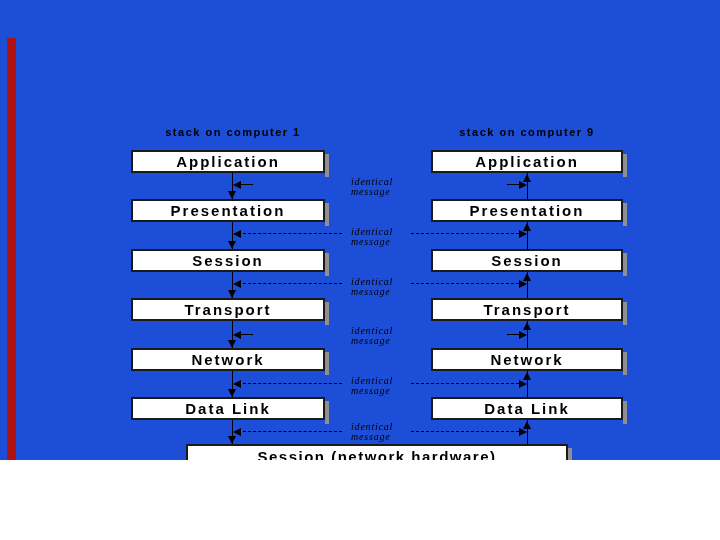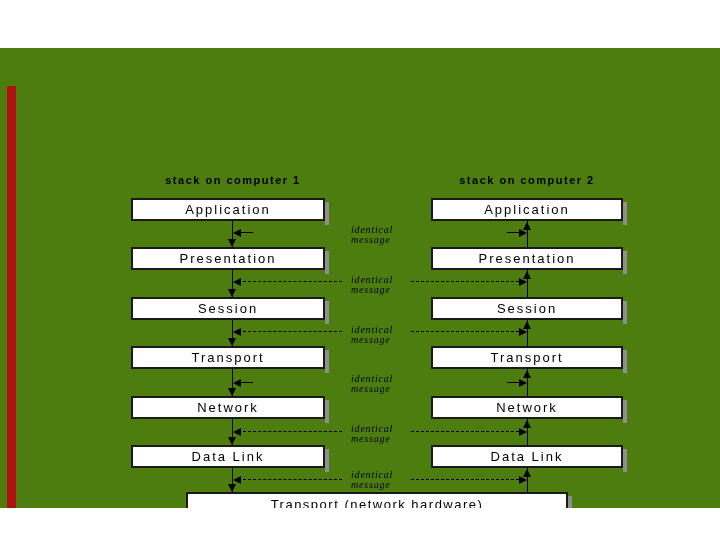--- a/index.html
+++ b/index.html
@@ -1,33 +1,33 @@
 <!DOCTYPE html>
 <html><head>
 <meta charset="utf-8">
 <style>
   html,body { margin:0; padding:0; background:#fff; }
   .stage {
-    position:relative; width:720px; height:460px; background:#4d7c0f; overflow:hidden;
-    font-family:"Liberation Sans", sans-serif; color:#000;margin-top:48px;
+    position:relative; width:720px; height:460px; background:#1d4ed8; overflow:hidden;
+    font-family:"Liberation Sans", sans-serif; color:#000;
   }
   .redbar { position:absolute; left:7px; top:38px; width:9px; height:424px; background:var(--accent,#b01111); }
 
   .hdr {
     position:absolute; top:126px; width:210px; text-align:center;
     font-weight:bold; font-size:11px; letter-spacing:1.5px; color:#000;
   }
   .hdr-left  { left:128px; }
   .hdr-right { left:422px; }
 
   .lbox {
     position:absolute; height:23px; box-sizing:border-box;
     background:#fff; border:2px solid var(--boxborder,#1a1a1a);
     display:flex; align-items:center; justify-content:center;
-    font-weight:normal; font-size:13px; letter-spacing:2px; white-space:nowrap;
+    font-weight:bold; font-size:15px; letter-spacing:2px; white-space:nowrap;
   }
   .lbox::after {
     content:""; position:absolute; top:2px; right:-6px; width:4px; bottom:-6px;
     background:var(--shadow,#8f8f8f);
   }
   .col-left  { left:131px; width:194px; }
   .col-right { left:431px; width:192px; }
   .phys { left:186px; width:382px; top:444px; height:24px; letter-spacing:1.5px; }
 
   .gap-label {
@@ -47,37 +47,37 @@
   .arr-right { border-top:4px solid transparent; border-bottom:4px solid transparent; border-left:8px solid var(--line,#000); }
 </style>
 </head>
 <body>
 
 <div class="stage" style="--accent: #b01111; --line: #000000; --boxborder: #1a1a1a; --shadow: #8f8f8f;">
 
   <div class="redbar"></div>
 
   <div class="hdr hdr-left">stack on computer 1</div>
-  <div class="hdr hdr-right">stack on computer 2</div>
+  <div class="hdr hdr-right">stack on computer 9</div>
 
   <div class="lbox col-left" style="top:150px">Application</div>
   <div class="lbox col-left" style="top:199px">Presentation</div>
   <div class="lbox col-left" style="top:249px">Session</div>
   <div class="lbox col-left" style="top:298px">Transport</div>
   <div class="lbox col-left" style="top:348px">Network</div>
   <div class="lbox col-left" style="top:397px">Data Link</div>
 
   <div class="lbox col-right" style="top:150px">Application</div>
   <div class="lbox col-right" style="top:199px">Presentation</div>
   <div class="lbox col-right" style="top:249px">Session</div>
   <div class="lbox col-right" style="top:298px">Transport</div>
   <div class="lbox col-right" style="top:348px">Network</div>
   <div class="lbox col-right" style="top:397px">Data Link</div>
 
-  <div class="lbox phys">Transport (network hardware)</div>
+  <div class="lbox phys">Session (network hardware)</div>
 
   <div class="gap-label" style="top:177px">
     <span>identical</span>
     <span>message</span>
   </div>
   <div class="gap-label" style="top:227px">
     <span>identical</span>
     <span>message</span>
   </div>
   <div class="gap-label" style="top:277px">

